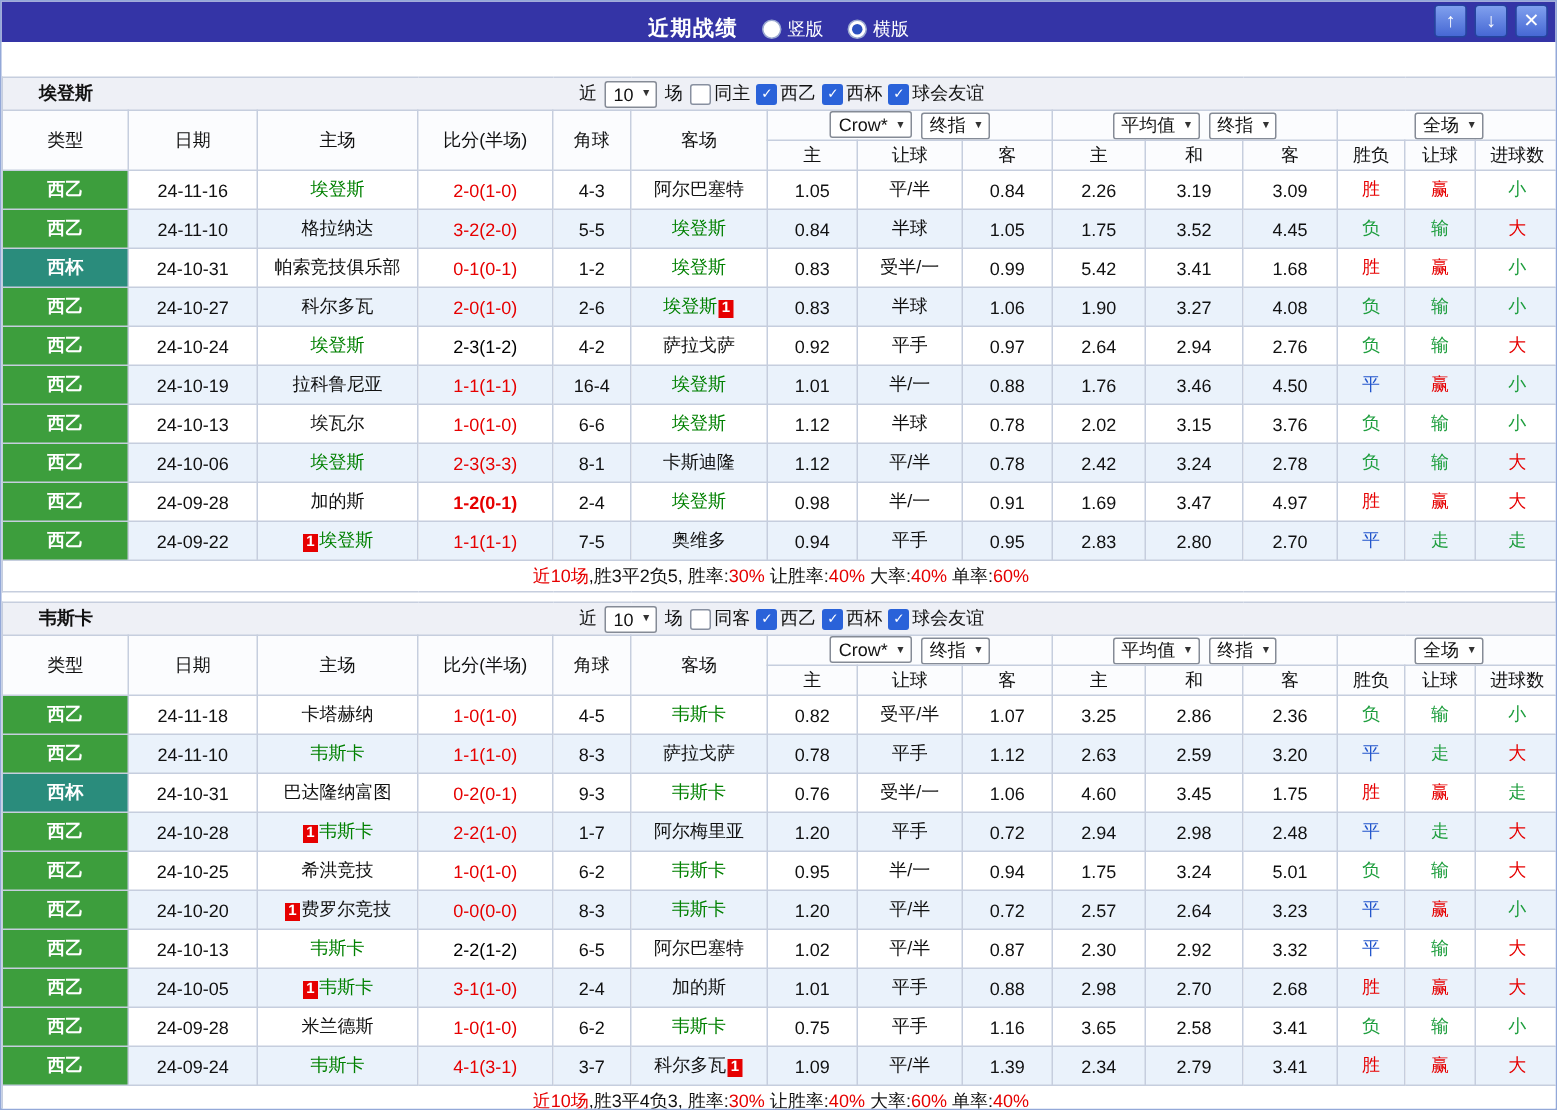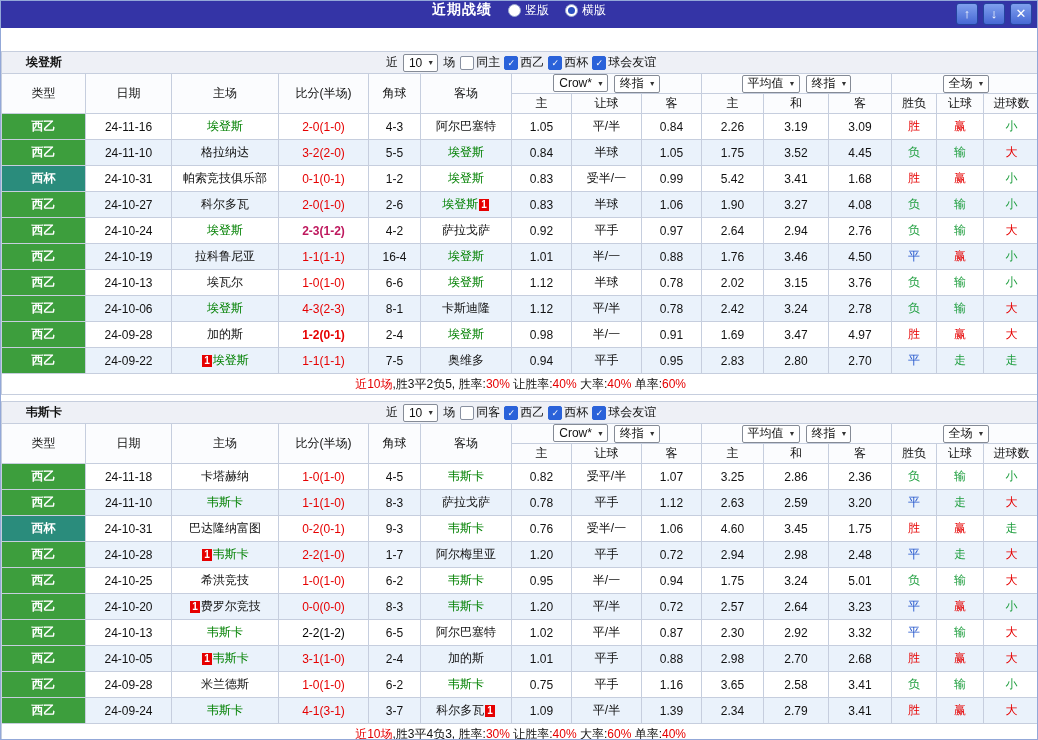--- a/index.html
+++ b/index.html
@@ -1,21 +1,21 @@
 <!DOCTYPE html>
 <html><head>
 <meta charset="utf-8">
 <style>
   html,body{margin:0;padding:0;}
   body{width:1038px;height:740px;overflow:hidden;background:#fff;
        font-family:"Liberation Sans","DejaVu Sans",sans-serif;font-size:12px;color:#111;}
   .window{width:1038px;height:740px;display:flex;flex-direction:column;
           border:1px solid #93a8d8;box-sizing:border-box;overflow:hidden;}
   .titlebar{flex:0 0 27px;background:#3434a6;position:relative;display:flex;
-            align-items:flex-start;justify-content:center;color:#fff;}
+            align-items:flex-end;justify-content:center;color:#fff;}
   .title-group{display:flex;align-items:center;gap:16px;}
   .title{font-size:14px;font-weight:bold;letter-spacing:1px;}
   .radio-opt{display:inline-flex;align-items:center;gap:4px;font-size:12px;cursor:pointer;}
   .radio{width:11px;height:11px;border-radius:50%;background:#fff;border:1px solid #9aa8d0;
          position:relative;display:inline-block;}
   .radio.on::after{content:"";position:absolute;left:2px;top:2px;right:2px;bottom:2px;
                    border-radius:50%;background:#2b50c0;}
   .tb-buttons{position:absolute;right:5px;top:2px;display:flex;gap:5px;}
   .tb-btn{width:22px;height:22px;border:1px solid #24449e;border-radius:3px;
           background:linear-gradient(#80a0ee,#4668d4);color:#fff;font-size:13px;font-weight:bold;
@@ -229,21 +229,21 @@
               <td>3.27</td>
               <td>4.08</td>
               <td class="res" style="color: rgb(30, 158, 62);">负</td>
               <td class="res" style="color: rgb(30, 158, 62);">输</td>
               <td class="res" style="color: rgb(30, 158, 62);">小</td>
             </tr>
             <tr>
               <td class="league" style="background: rgb(61, 158, 61);">西乙</td>
               <td>24-10-24</td>
               <td class="tcell"><span style="color: rgb(0, 128, 0);">埃登斯</span></td>
-              <td style="color: #be185d; font-weight: bold;">2-3(1-2)</td>
+              <td style="color: #000000;">2-3(1-2)</td>
               <td>4-2</td>
               <td class="tcell"><span>萨拉戈萨</span></td>
               <td>0.92</td>
               <td>平手</td>
               <td>0.97</td>
               <td>2.64</td>
               <td>2.94</td>
               <td>2.76</td>
               <td class="res" style="color: rgb(30, 158, 62);">负</td>
               <td class="res" style="color: rgb(30, 158, 62);">输</td>
@@ -280,21 +280,21 @@
               <td>3.15</td>
               <td>3.76</td>
               <td class="res" style="color: rgb(30, 158, 62);">负</td>
               <td class="res" style="color: rgb(30, 158, 62);">输</td>
               <td class="res" style="color: rgb(30, 158, 62);">小</td>
             </tr>
             <tr class="alt">
               <td class="league" style="background: rgb(61, 158, 61);">西乙</td>
               <td>24-10-06</td>
               <td class="tcell"><span style="color: rgb(0, 128, 0);">埃登斯</span></td>
-              <td style="color: rgb(230, 0, 0);">4-3(2-3)</td>
+              <td style="color: rgb(230, 0, 0);">2-3(3-3)</td>
               <td>8-1</td>
               <td class="tcell"><span>卡斯迪隆</span></td>
               <td>1.12</td>
               <td>平/半</td>
               <td>0.78</td>
               <td>2.42</td>
               <td>3.24</td>
               <td>2.78</td>
               <td class="res" style="color: rgb(30, 158, 62);">负</td>
               <td class="res" style="color: rgb(30, 158, 62);">输</td>

